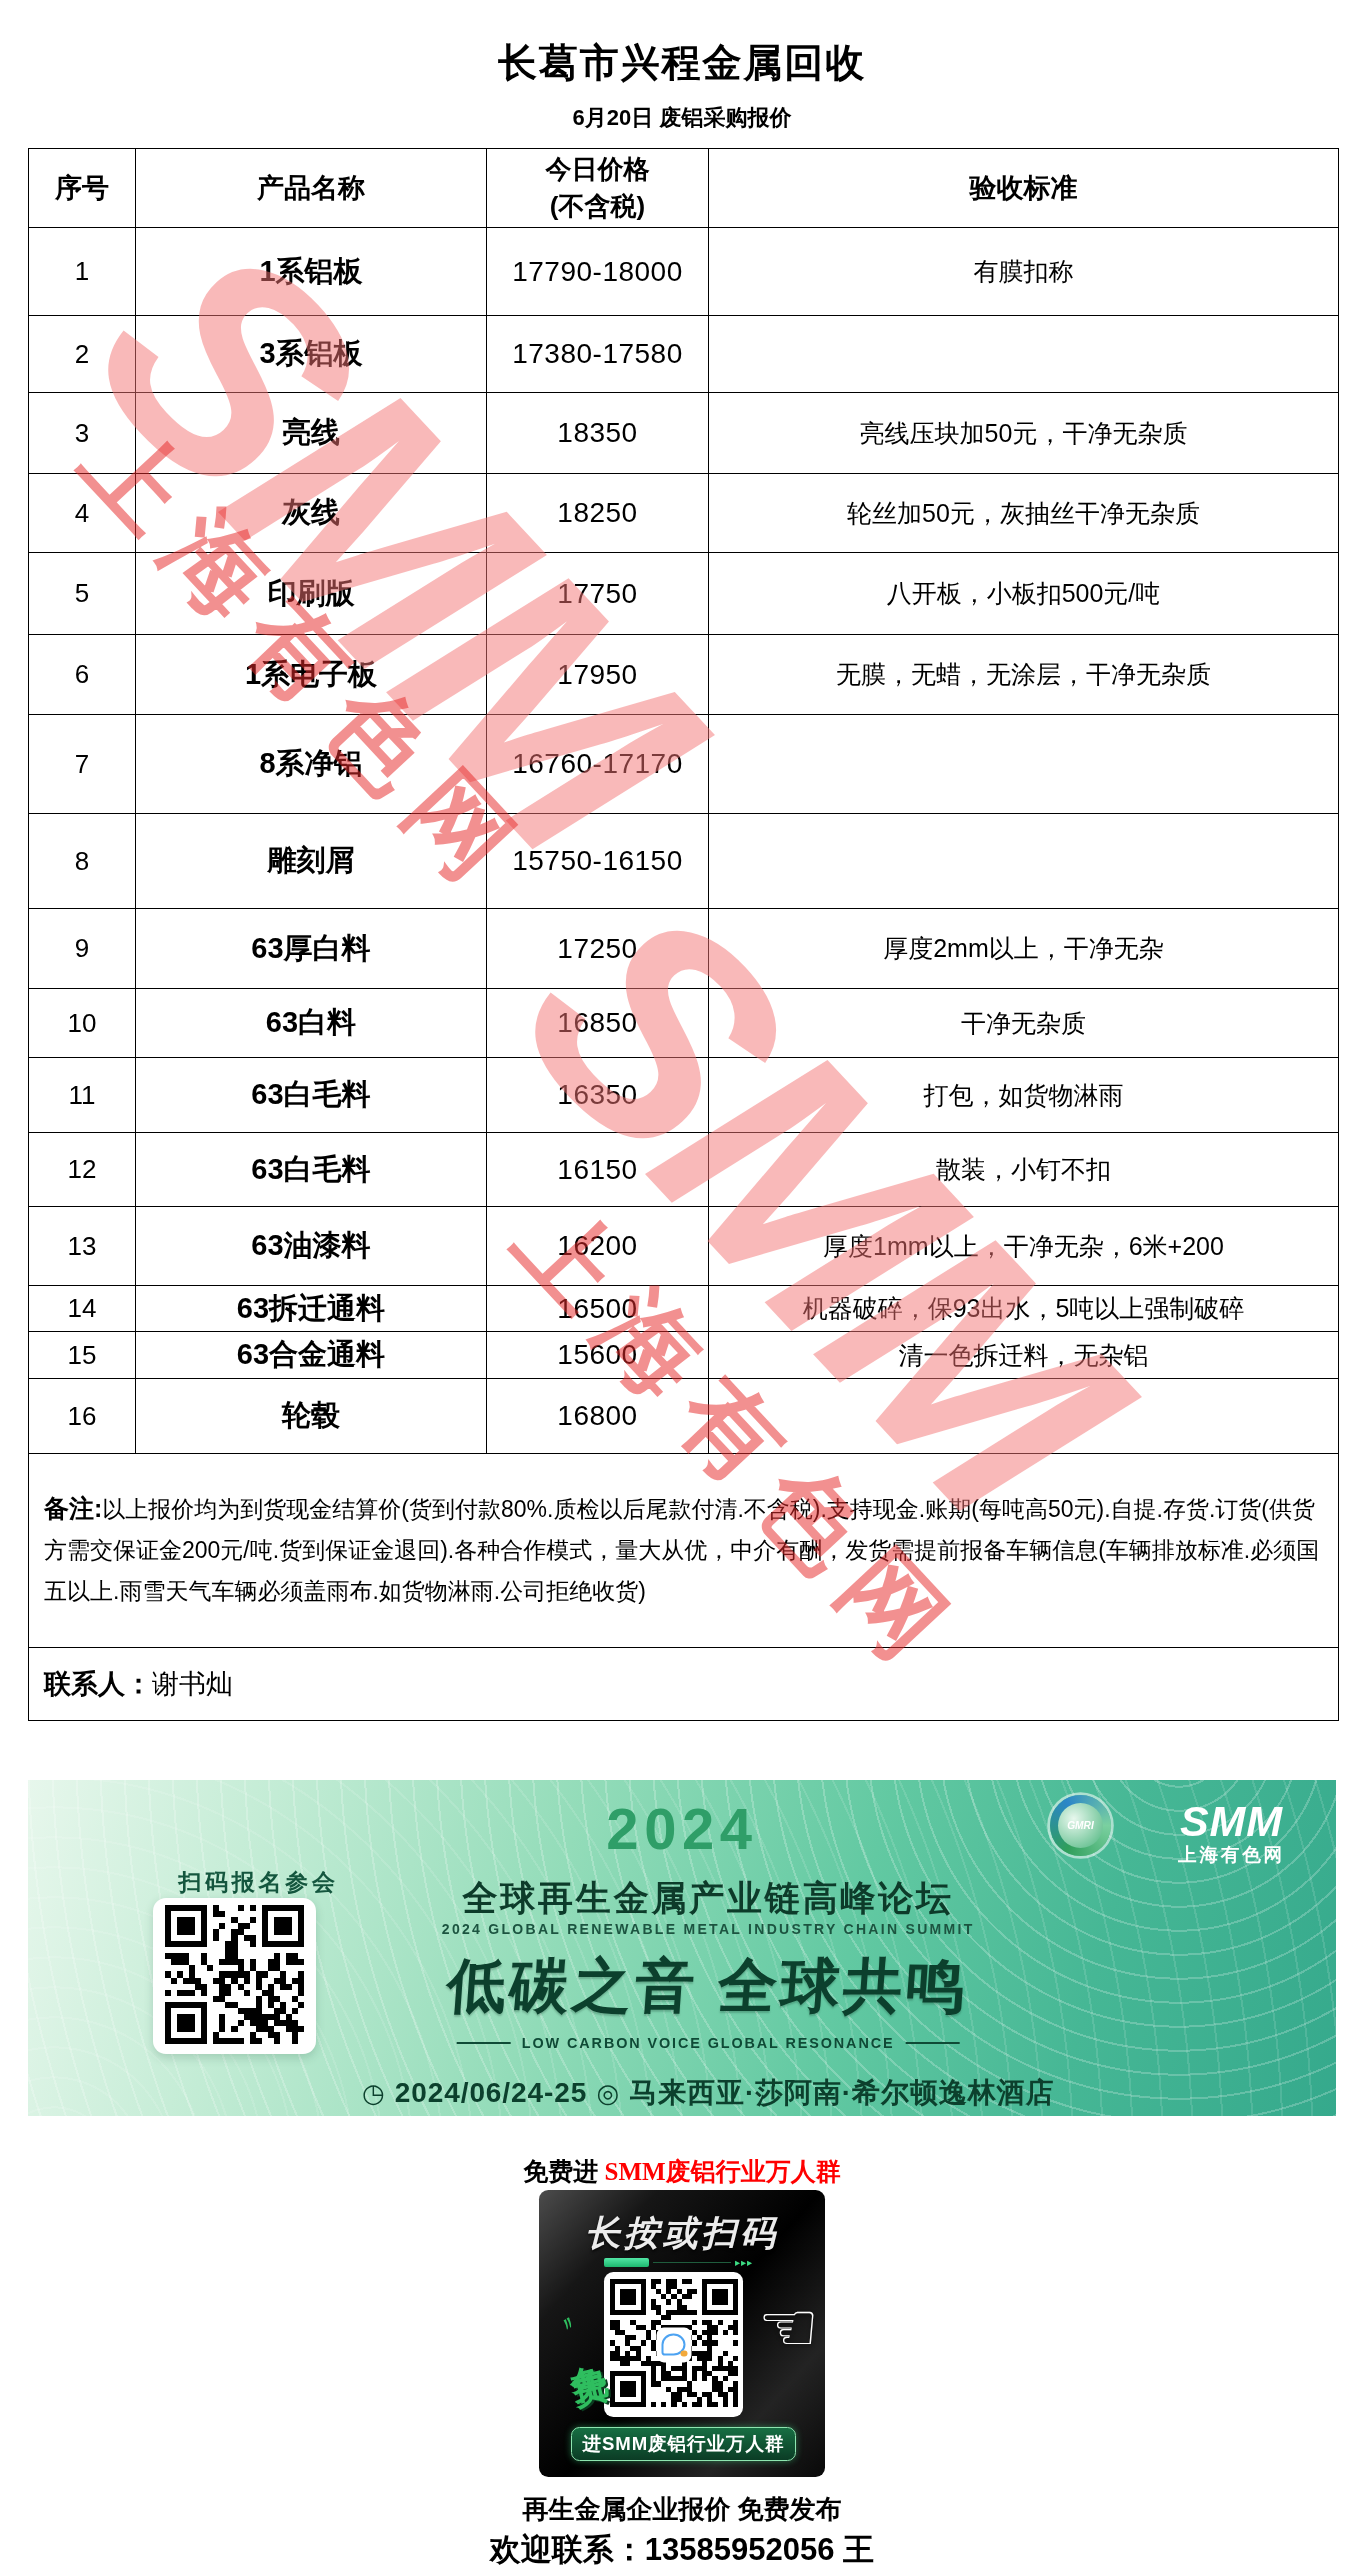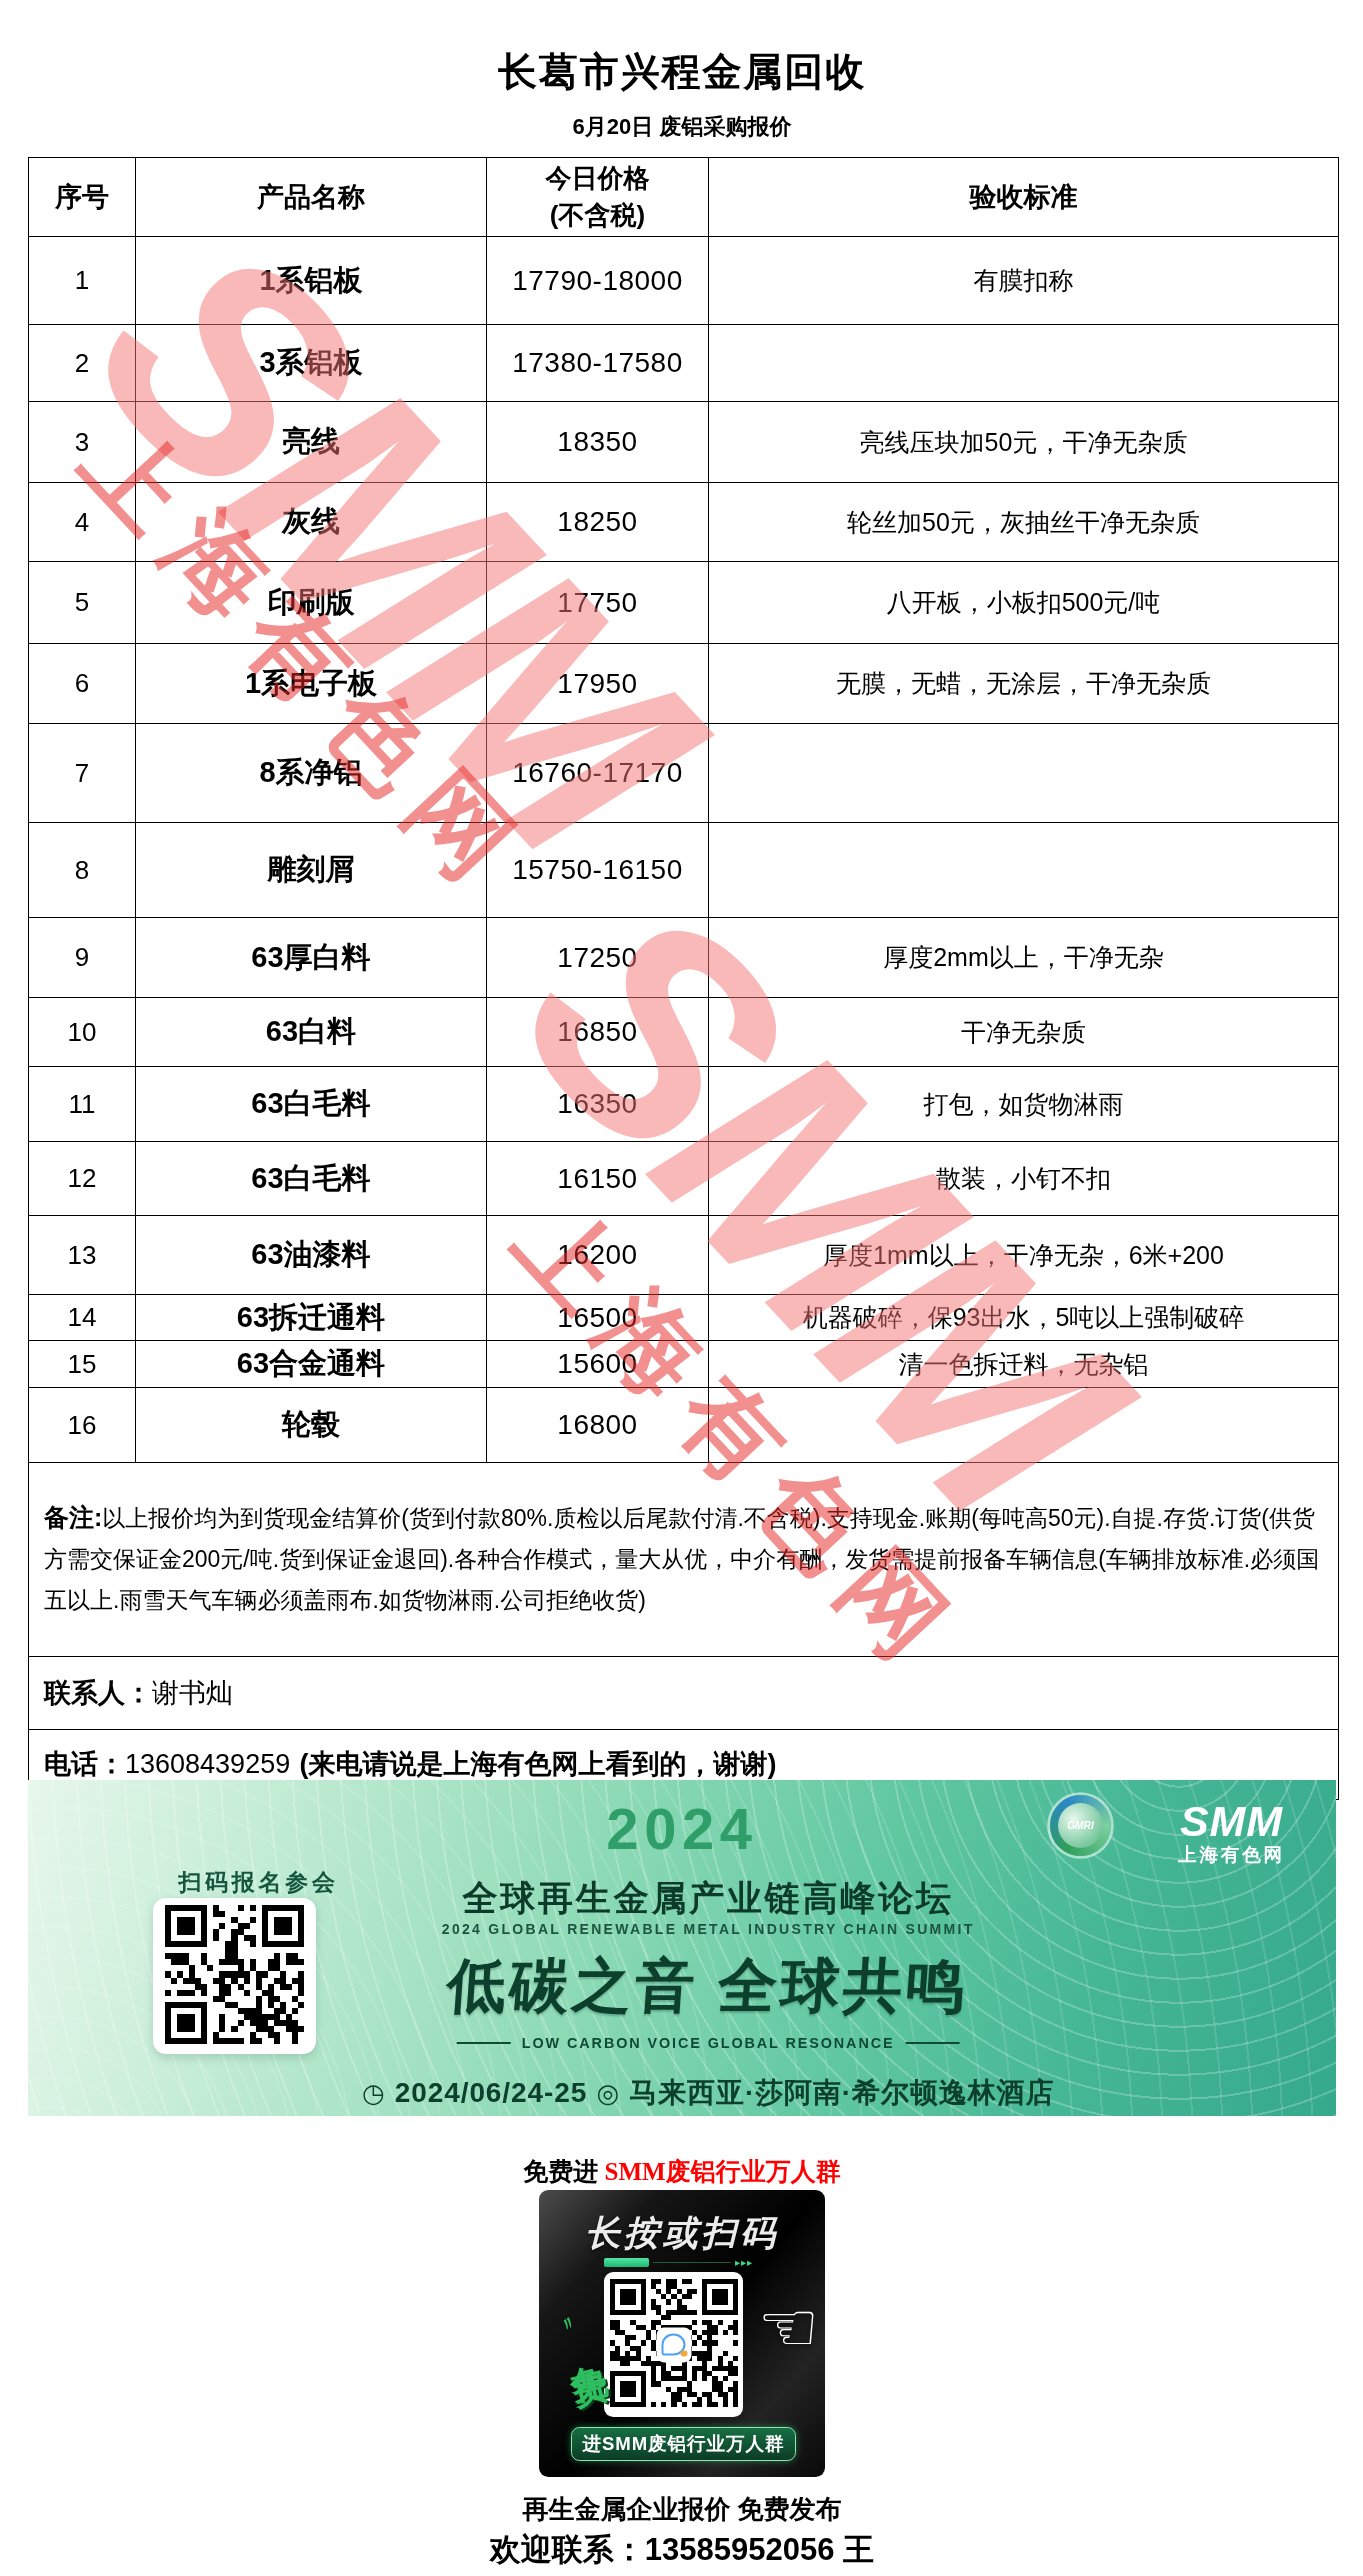--- a/index.html
+++ b/index.html
@@ -1,20 +1,20 @@
 <!DOCTYPE html>
 <html style="font-size:15px"><head>
 <meta charset="utf-8">
 <style>
   html,body{margin:0;padding:0;background:#fff;}
   body{font-family:"Liberation Sans","DejaVu Sans",sans-serif;color:#000;}
   .page{position:relative;width:1364px;height:2576px;background:#fff;overflow:hidden;}
 
   
-  .doc-title{margin:13px;padding-top:32px;text-align:center;font-size:39px;font-weight:bold;letter-spacing:1.9px;color:#000;}
+  .doc-title{margin:4px;padding-top:32px;text-align:center;font-size:39px;font-weight:bold;letter-spacing:1.9px;color:#000;}
   .doc-subtitle{margin-top:13px;text-align:center;font-size:22px;font-weight:bold;color:#000;}
 
   
   table.price-table{border-collapse:collapse;margin:15px 0 0 28px;width:1310px;table-layout:fixed;}
   .price-table th,.price-table td{border:1.9px solid #000;text-align:center;vertical-align:middle;padding:0;overflow:hidden;}
   .price-table col.c-no{width:107px;}
   .price-table col.c-name{width:351px;}
   .price-table col.c-price{width:222px;}
   .price-table col.c-standard{width:630px;}
   .price-table thead th{height:78px;font-size:27px;font-weight:bold;}
@@ -222,23 +222,20 @@
           <td class="col-standard"></td>
         </tr>
       </tbody>
     <tbody>
       <tr class="notes-row">
         <td colspan="4"><span class="notes-label">备注:</span><span>以上报价均为到货现金结算价(货到付款80%.质检以后尾款付清.不含税).支持现金.账期(每吨高50元).自提.存货.订货(供货方需交保证金200元/吨.货到保证金退回).各种合作模式，量大从优，中介有酬，发货需提前报备车辆信息(车辆排放标准.必须国五以上.雨雪天气车辆必须盖雨布.如货物淋雨.公司拒绝收货)</span></td>
       </tr>
       <tr class="contact-row">
         <td colspan="4"><span class="lbl-b">联系人：</span><span class="val-n">谢书灿</span></td>
       </tr>
-      <tr class="phone-row">
-        <td colspan="4"><span class="lbl-b">电话：</span><span class="val-n">13608439259</span><span class="phone-note">(来电请说是上海有色网上看到的，谢谢)</span></td>
-      </tr>
     </tbody>
   </table>
 
   <div class="wm wm-smm" id="wm-smm-1">SMM</div>
   <div class="wm wm-cn" id="wm-cn-1">上海有色网</div>
   <div class="wm wm-smm" id="wm-smm-2">SMM</div>
   <div class="wm wm-cn" id="wm-cn-2">上海有色网</div>
 
   <div class="banner">
     <div class="b-year">2024</div>

